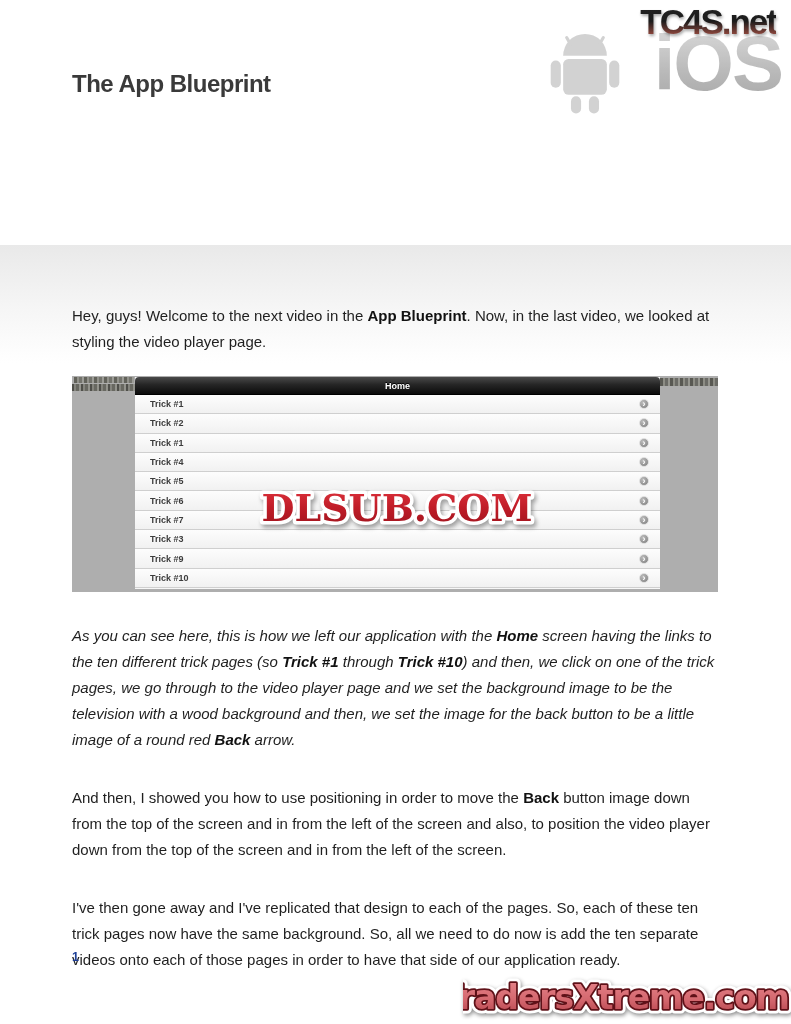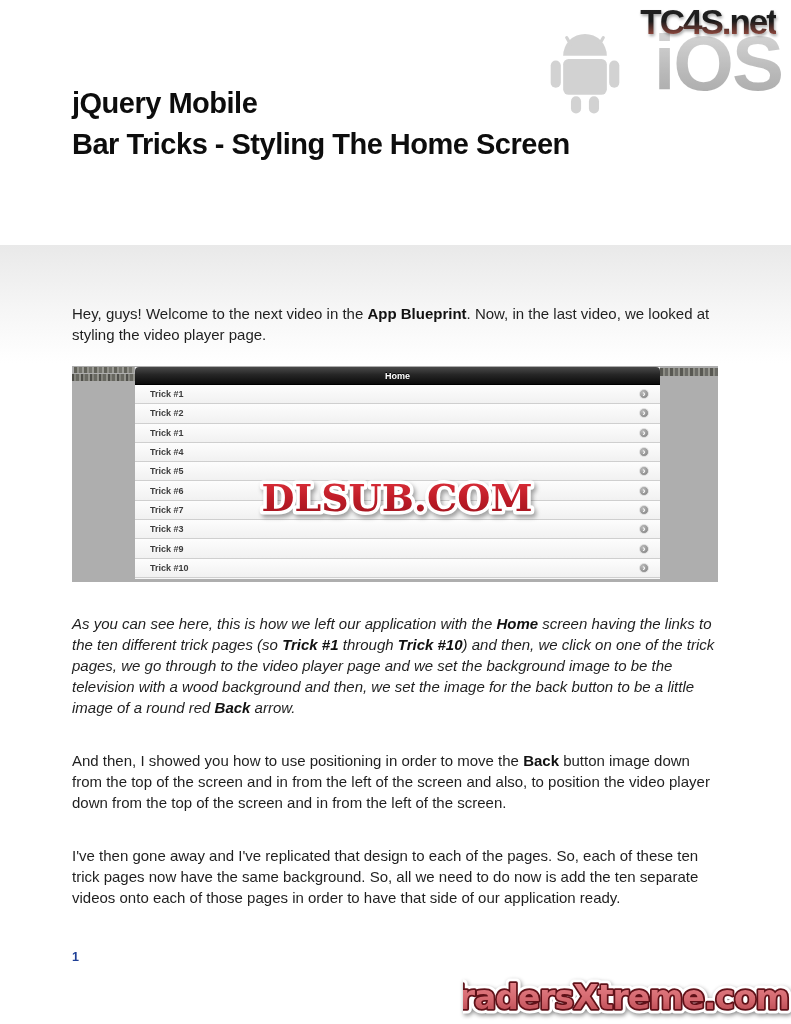--- a/index.html
+++ b/index.html
@@ -37,21 +37,21 @@
   .doc-title { margin-top: 13px; font-size: 29px; font-weight: bold; color: #0d0d0d; line-height: 41px; letter-spacing: -.5px; }
 
   
   .band {
     position: absolute; left: 0; top: 245px; width: 791px; height: 118px;
     background: linear-gradient(180deg, #e9e9e9 0%, #f6f6f6 55%, #ffffff 100%);
   }
 
   
   .content { position: absolute; left: 72px; top: 303px; width: 646px; }
-  .para { font-size: 15px; line-height: 21px; color: #1f1f1f; }
+  .para { font-size: 15px; line-height: 26px; color: #1f1f1f; }
   .para strong { font-weight: bold; color: #111; }
   .para + .para { margin-top: 32px; }
   .after-shot .para:first-child { margin-top: 31px; font-style: italic; }
 
   
   .shot {
     position: relative; margin-top: 21px;
     width: 646px; height: 216px;
     background: #aeaeae;
   }
@@ -116,24 +116,21 @@
         <rect x="81" y="44" width="13" height="35" rx="6.5"></rect>
         <rect x="32" y="90" width="13" height="22" rx="6.5"></rect>
         <rect x="55" y="90" width="13" height="22" rx="6.5"></rect>
       </g>
     </svg>
     <span class="ios-ghost">iOS</span>
     <span class="tc4s">TC4S.net</span>
   </div>
 
   <div class="doc-head">
-    <div class="doc-title">
-      <div>jQuery Mobile</div>
-      <div>Bar Tricks - Styling The Home Screen</div>
-    </div>
+    <div class="doc-subtitle">The App Blueprint</div>
   </div>
 
   <div class="band"></div>
 
   <div class="content">
 
     <div>
         <p class="para"><span>Hey, guys! Welcome to the next video in the </span><strong>App Blueprint</strong><span>. Now, in the last video, we looked at styling the video player page.</span></p>
       </div>
 

